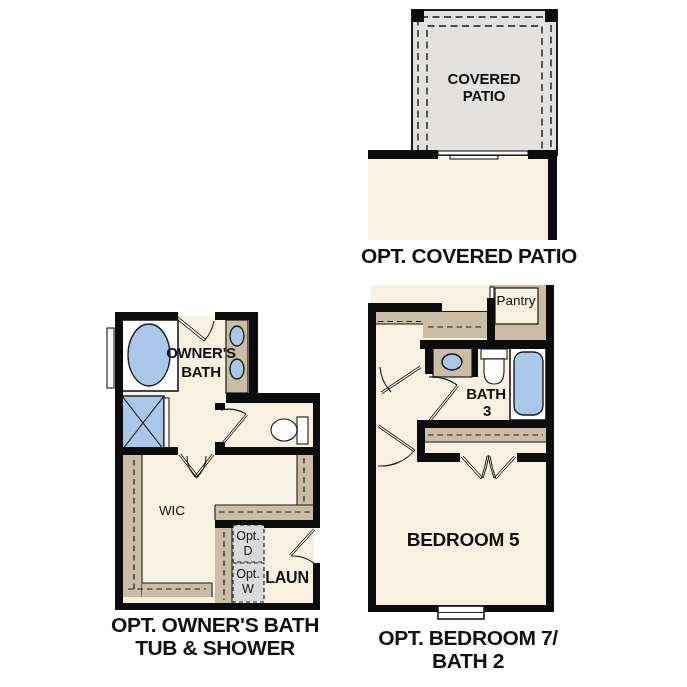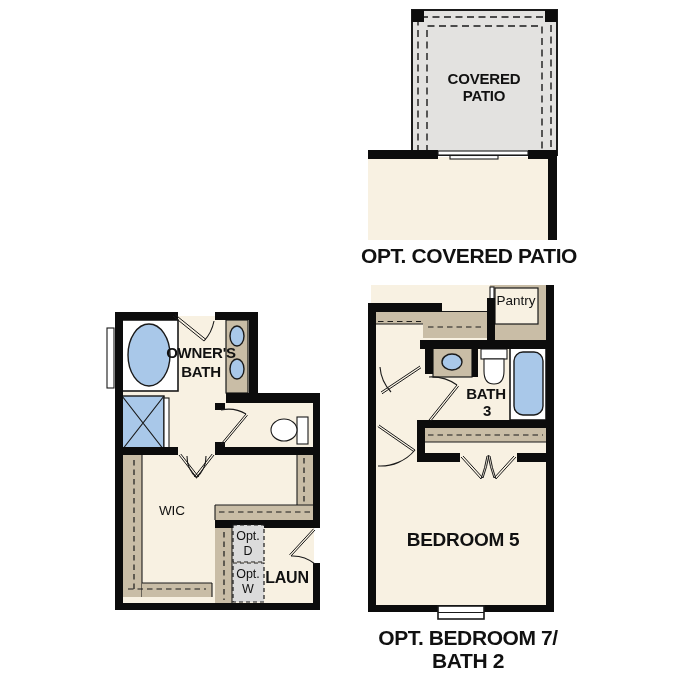--- a/index.html
+++ b/index.html
@@ -120,20 +120,24 @@
 
     <text class="lbl" x="201" y="358">OWNER'S</text>
     <text class="lbl" x="201" y="377">BATH</text>
     <text class="lbl-sm" x="172" y="515">WIC</text>
     <text class="lbl-laun" x="287" y="583">LAUN</text>
     <text class="lbl-opt" x="248" y="540">Opt.</text>
     <text class="lbl-opt" x="248" y="555">D</text>
     <text class="lbl-opt" x="248" y="578">Opt.</text>
     <text class="lbl-opt" x="248" y="593">W</text>
   </svg>
+  <div class="caption" style="left:102px;top:613px;width:226px">
+    <div>OPT. OWNER'S BATH</div>
+    <div>TUB &amp; SHOWER</div>
+  </div>
 
   <svg style="left:360px;top:280px;width:210px;height:345px" viewBox="360 280 210 345">
 
     <rect class="room" x="371" y="285" width="181" height="325"></rect>
 
     <rect class="t" x="490" y="285" width="62" height="57"></rect>
     <rect class="room s12" x="495" y="288" width="43" height="36"></rect>
     <rect class="wh" x="490" y="287" width="4" height="12"></rect>
 
     <rect class="t" x="423" y="312" width="65" height="26"></rect>

